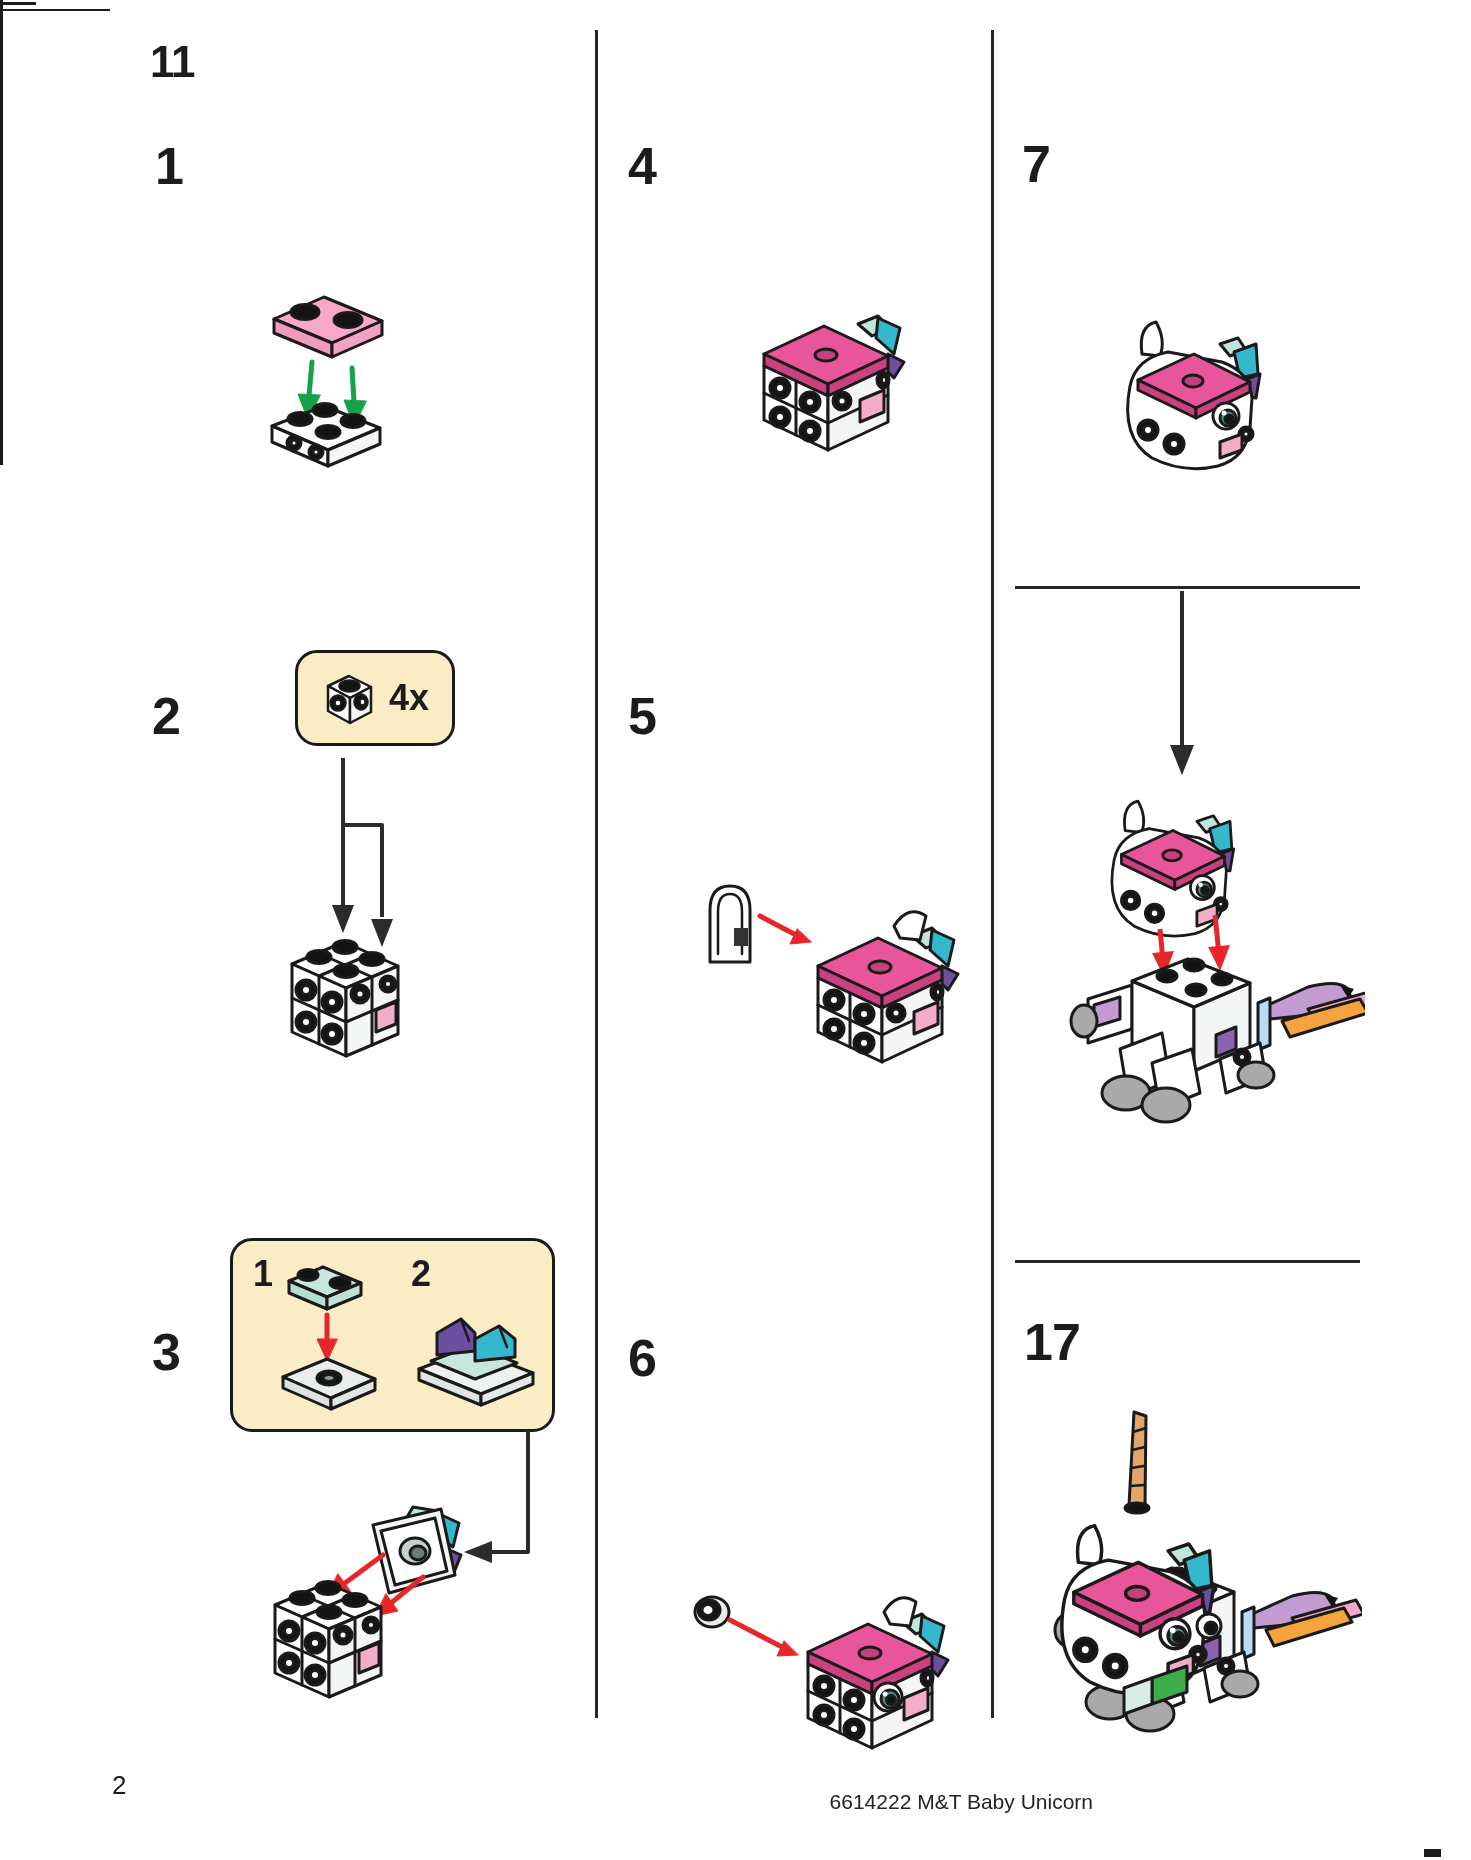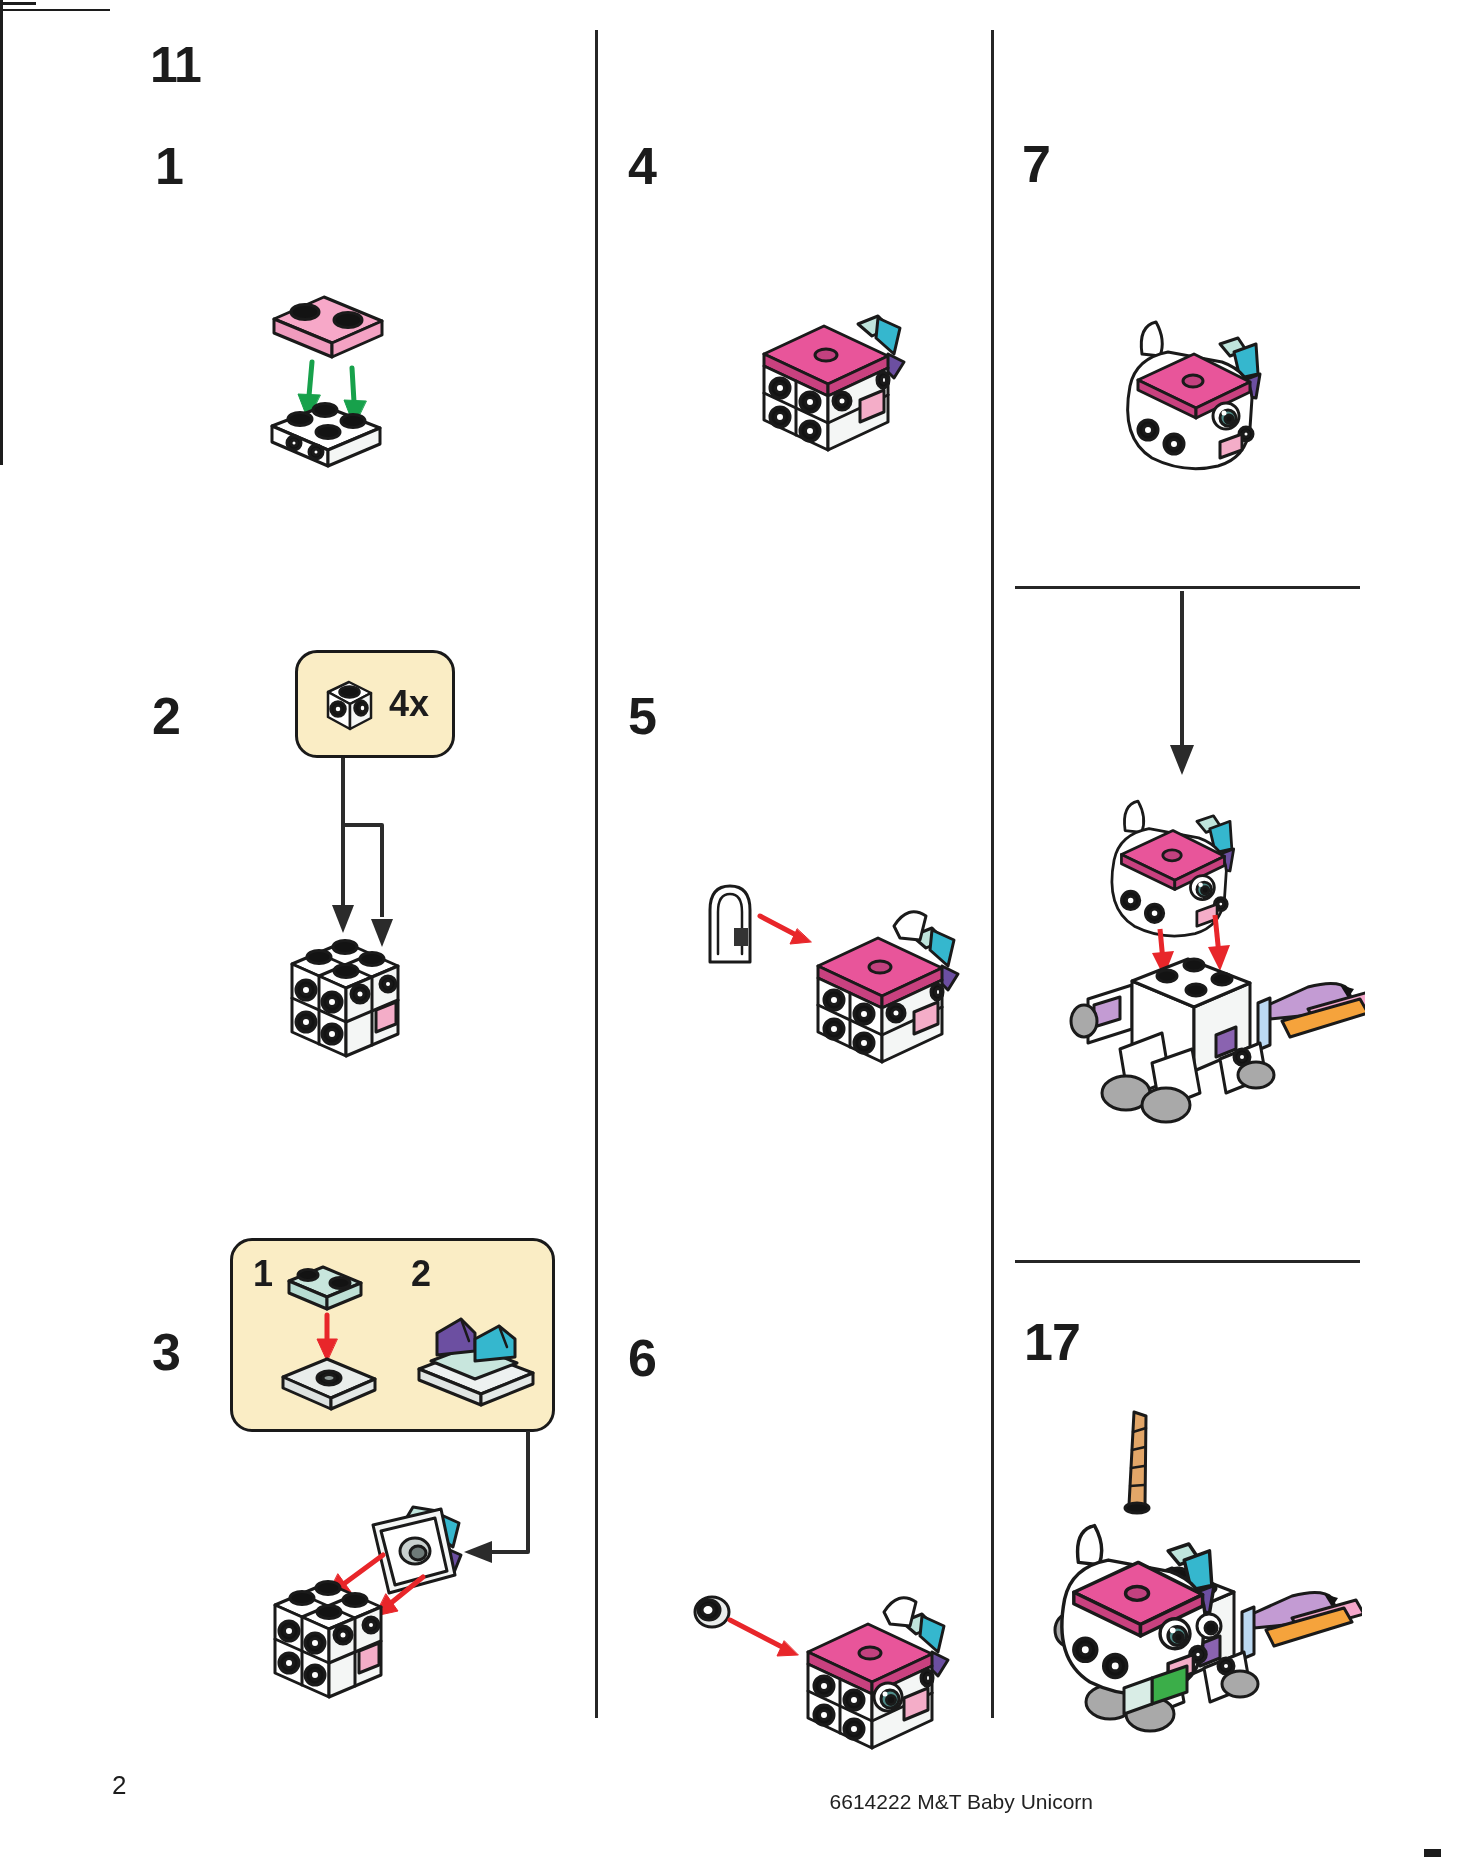--- a/index.html
+++ b/index.html
@@ -2,21 +2,21 @@
 <html><head>
 <meta charset="utf-8">
 <style>
   html,body{margin:0;padding:0;background:#e8e8e8;}
   .page{
     position:relative;width:1471px;height:1860px;background:#ffffff;
     font-family:"Liberation Sans", sans-serif;color:#1c1c1c;overflow:hidden;
     margin:0 auto;
   }
   .num{position:absolute;font-weight:700;line-height:1;color:#1c1c1c;letter-spacing:-1px;}
-  .group-num{font-size:50px;text-align:right;}
+  .group-num{font-size:44px;text-align:right;}
   .step-num{font-size:52px;}
   .vdiv{position:absolute;width:3px;background:#262626;}
   .hdiv{position:absolute;height:3px;background:#262626;}
   .diag{position:absolute;}
   .callout{
     position:absolute;background:#FAEDC5;border:3px solid #1a1a1a;border-radius:22px;
     box-sizing:border-box;
   }
   .callout .subnum{position:absolute;font-size:36px;font-weight:700;color:#1c1c1c;}
   .qty{font-size:36px;font-weight:600;color:#1c1c1c;}
@@ -182,21 +182,21 @@
       <ellipse cx="70" cy="146" rx="12" ry="6.5" fill="#131313"></ellipse>
       <polygon points="14,140 70,164 70,180 14,156" fill="#ffffff"></polygon>
       <polygon points="70,164 122,142 122,158 70,180" fill="#F4F6F5"></polygon>
       <circle cx="36" cy="157" r="7" fill="#131313"></circle>
         <circle cx="36" cy="157" r="3" fill="#ffffff"></circle>
       <circle cx="58" cy="166" r="7" fill="#131313"></circle>
         <circle cx="58" cy="166" r="3" fill="#ffffff"></circle>
     </g>
   </svg>
 
-  <div class="callout" style="left:295px;top:650px;width:160px;height:108px;display:flex;align-items:center;justify-content:center;gap:10px;">
+  <div class="callout" style="left:295px;top:650px;width:160px;height:96px;display:flex;align-items:center;justify-content:center;gap:10px;">
     <svg width="58" height="62" viewBox="0 0 58 62">
       <g stroke="#1a1a1a" stroke-width="2.5" stroke-linejoin="round">
         <polygon points="7,19 28,9 50,20 29,31" fill="#ffffff"></polygon>
         <ellipse cx="28.5" cy="19" rx="10" ry="5.5" fill="#131313"></ellipse>
         <polygon points="7,19 29,31 29,56 7,44" fill="#ffffff"></polygon>
         <polygon points="29,31 50,20 50,45 29,56" fill="#F4F6F5"></polygon>
         <circle cx="17" cy="36" r="7.5" fill="#131313"></circle>
           <circle cx="17" cy="36" r="3.5" fill="#ffffff"></circle>
         <ellipse cx="40" cy="35" rx="6.5" ry="7.5" fill="#131313"></ellipse>
           <ellipse cx="41.5" cy="35" rx="3" ry="3.5" fill="#ffffff"></ellipse>

